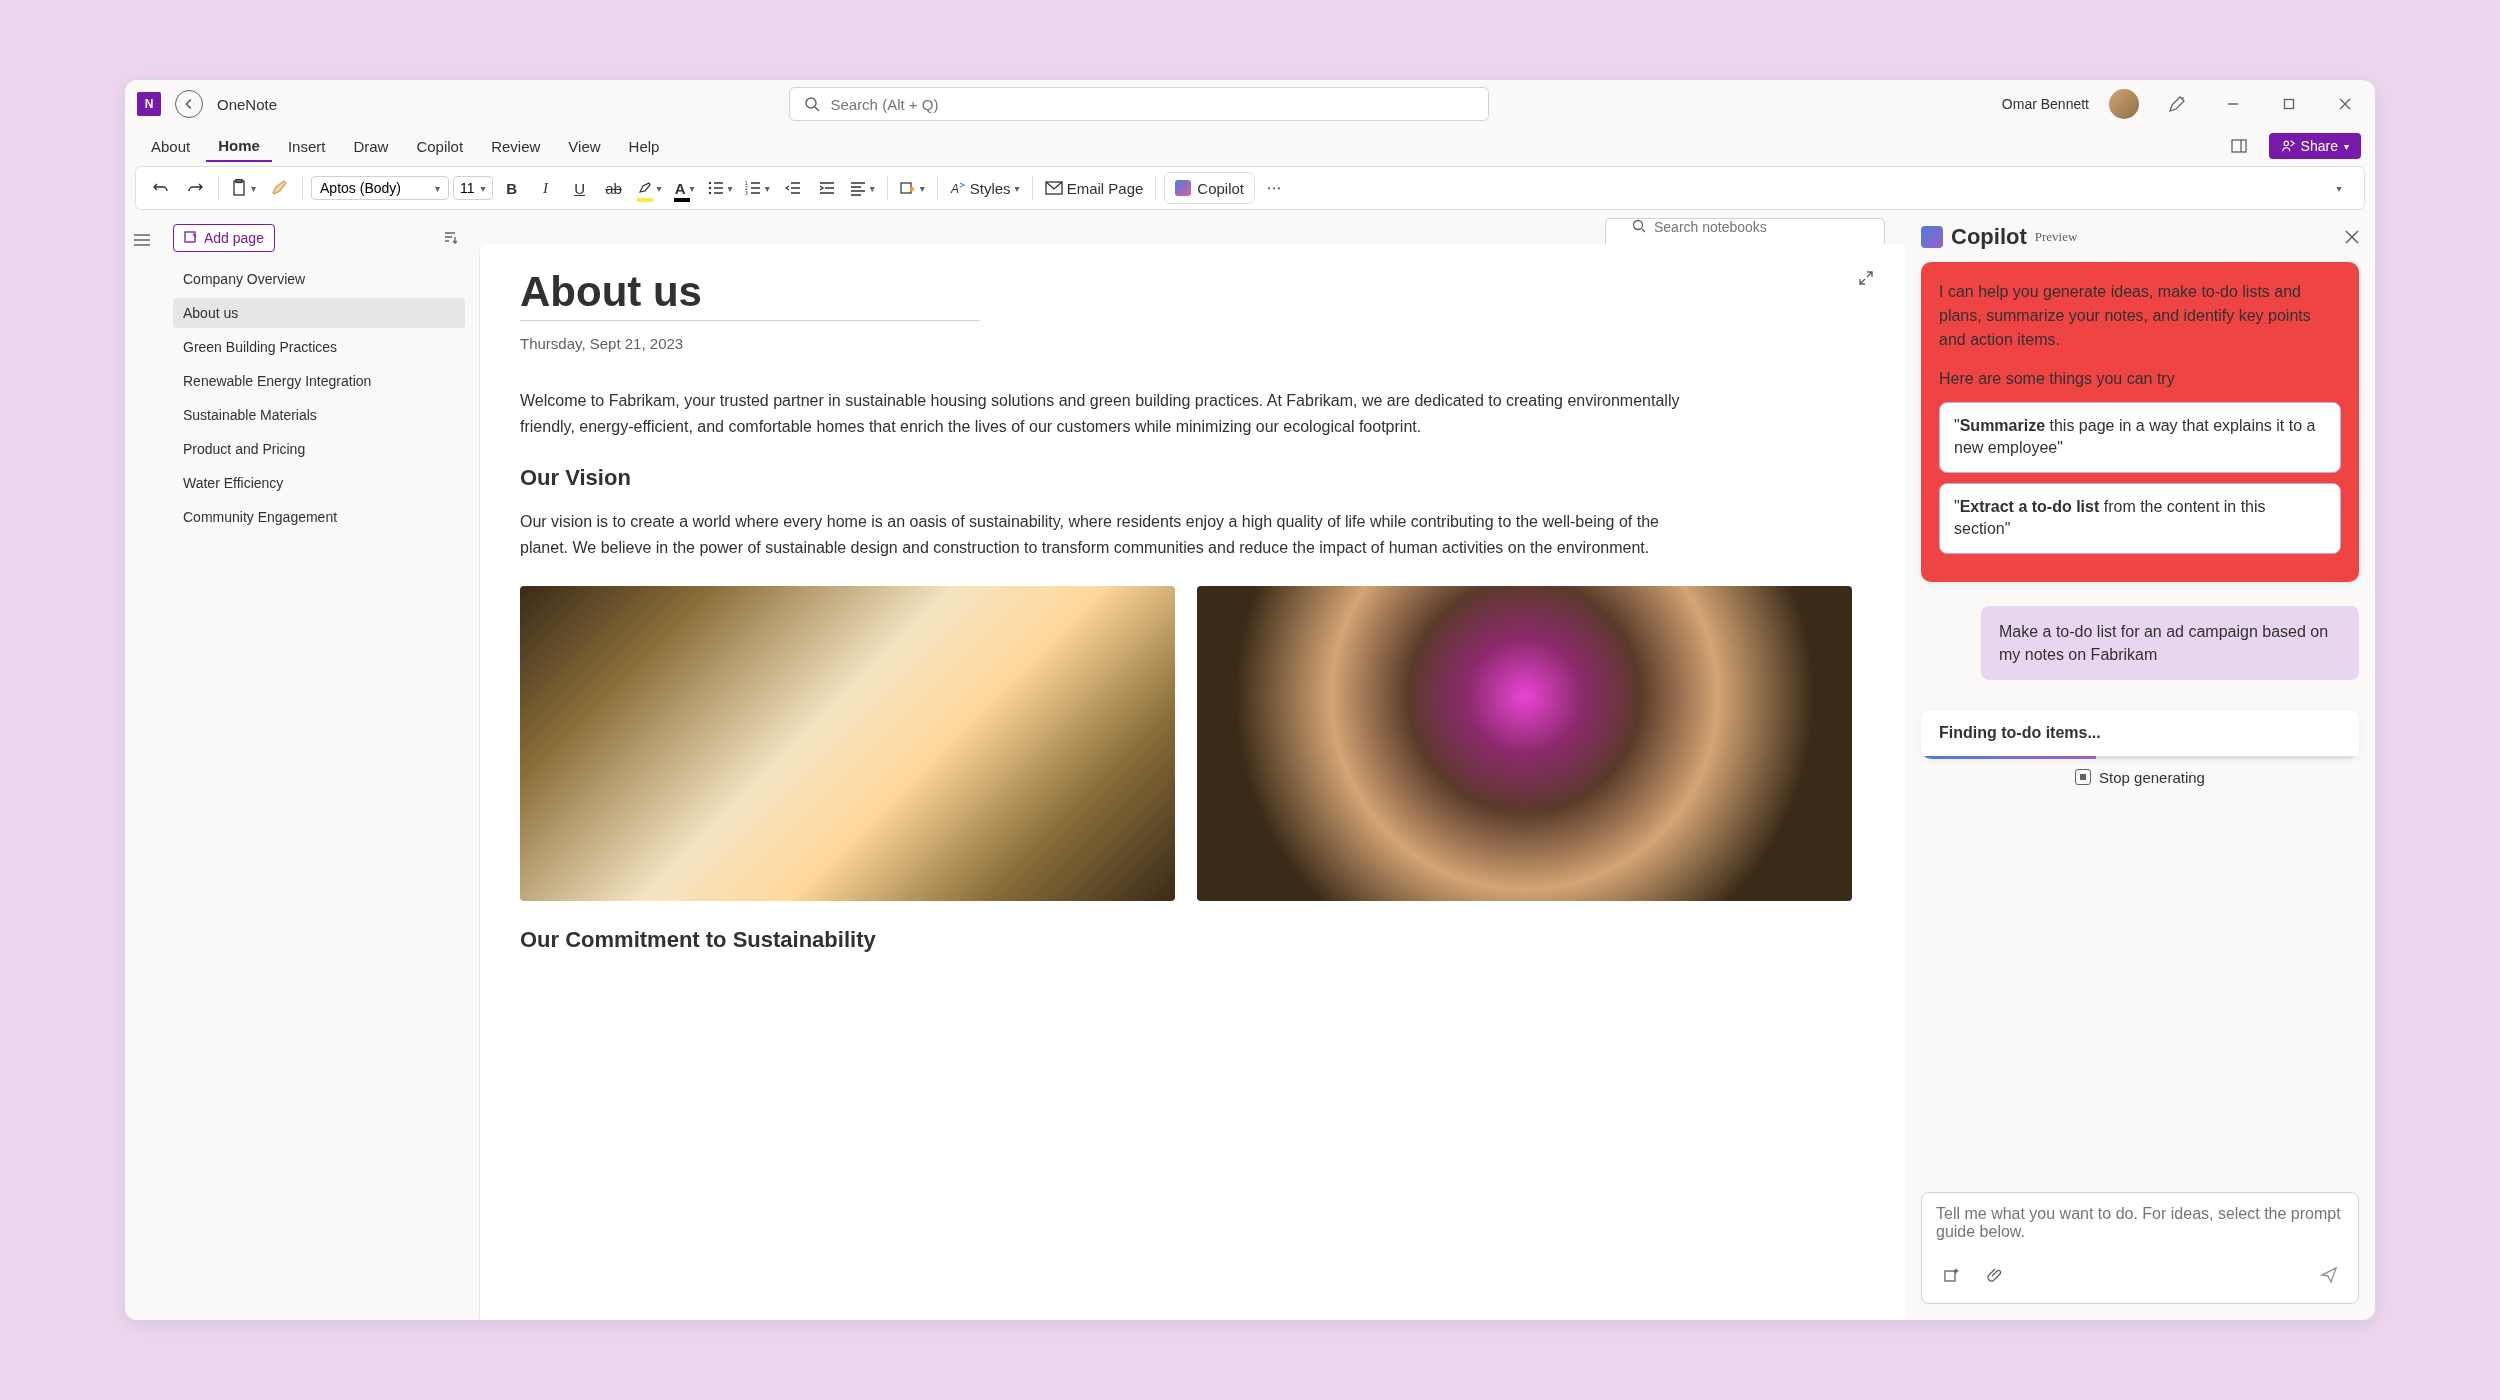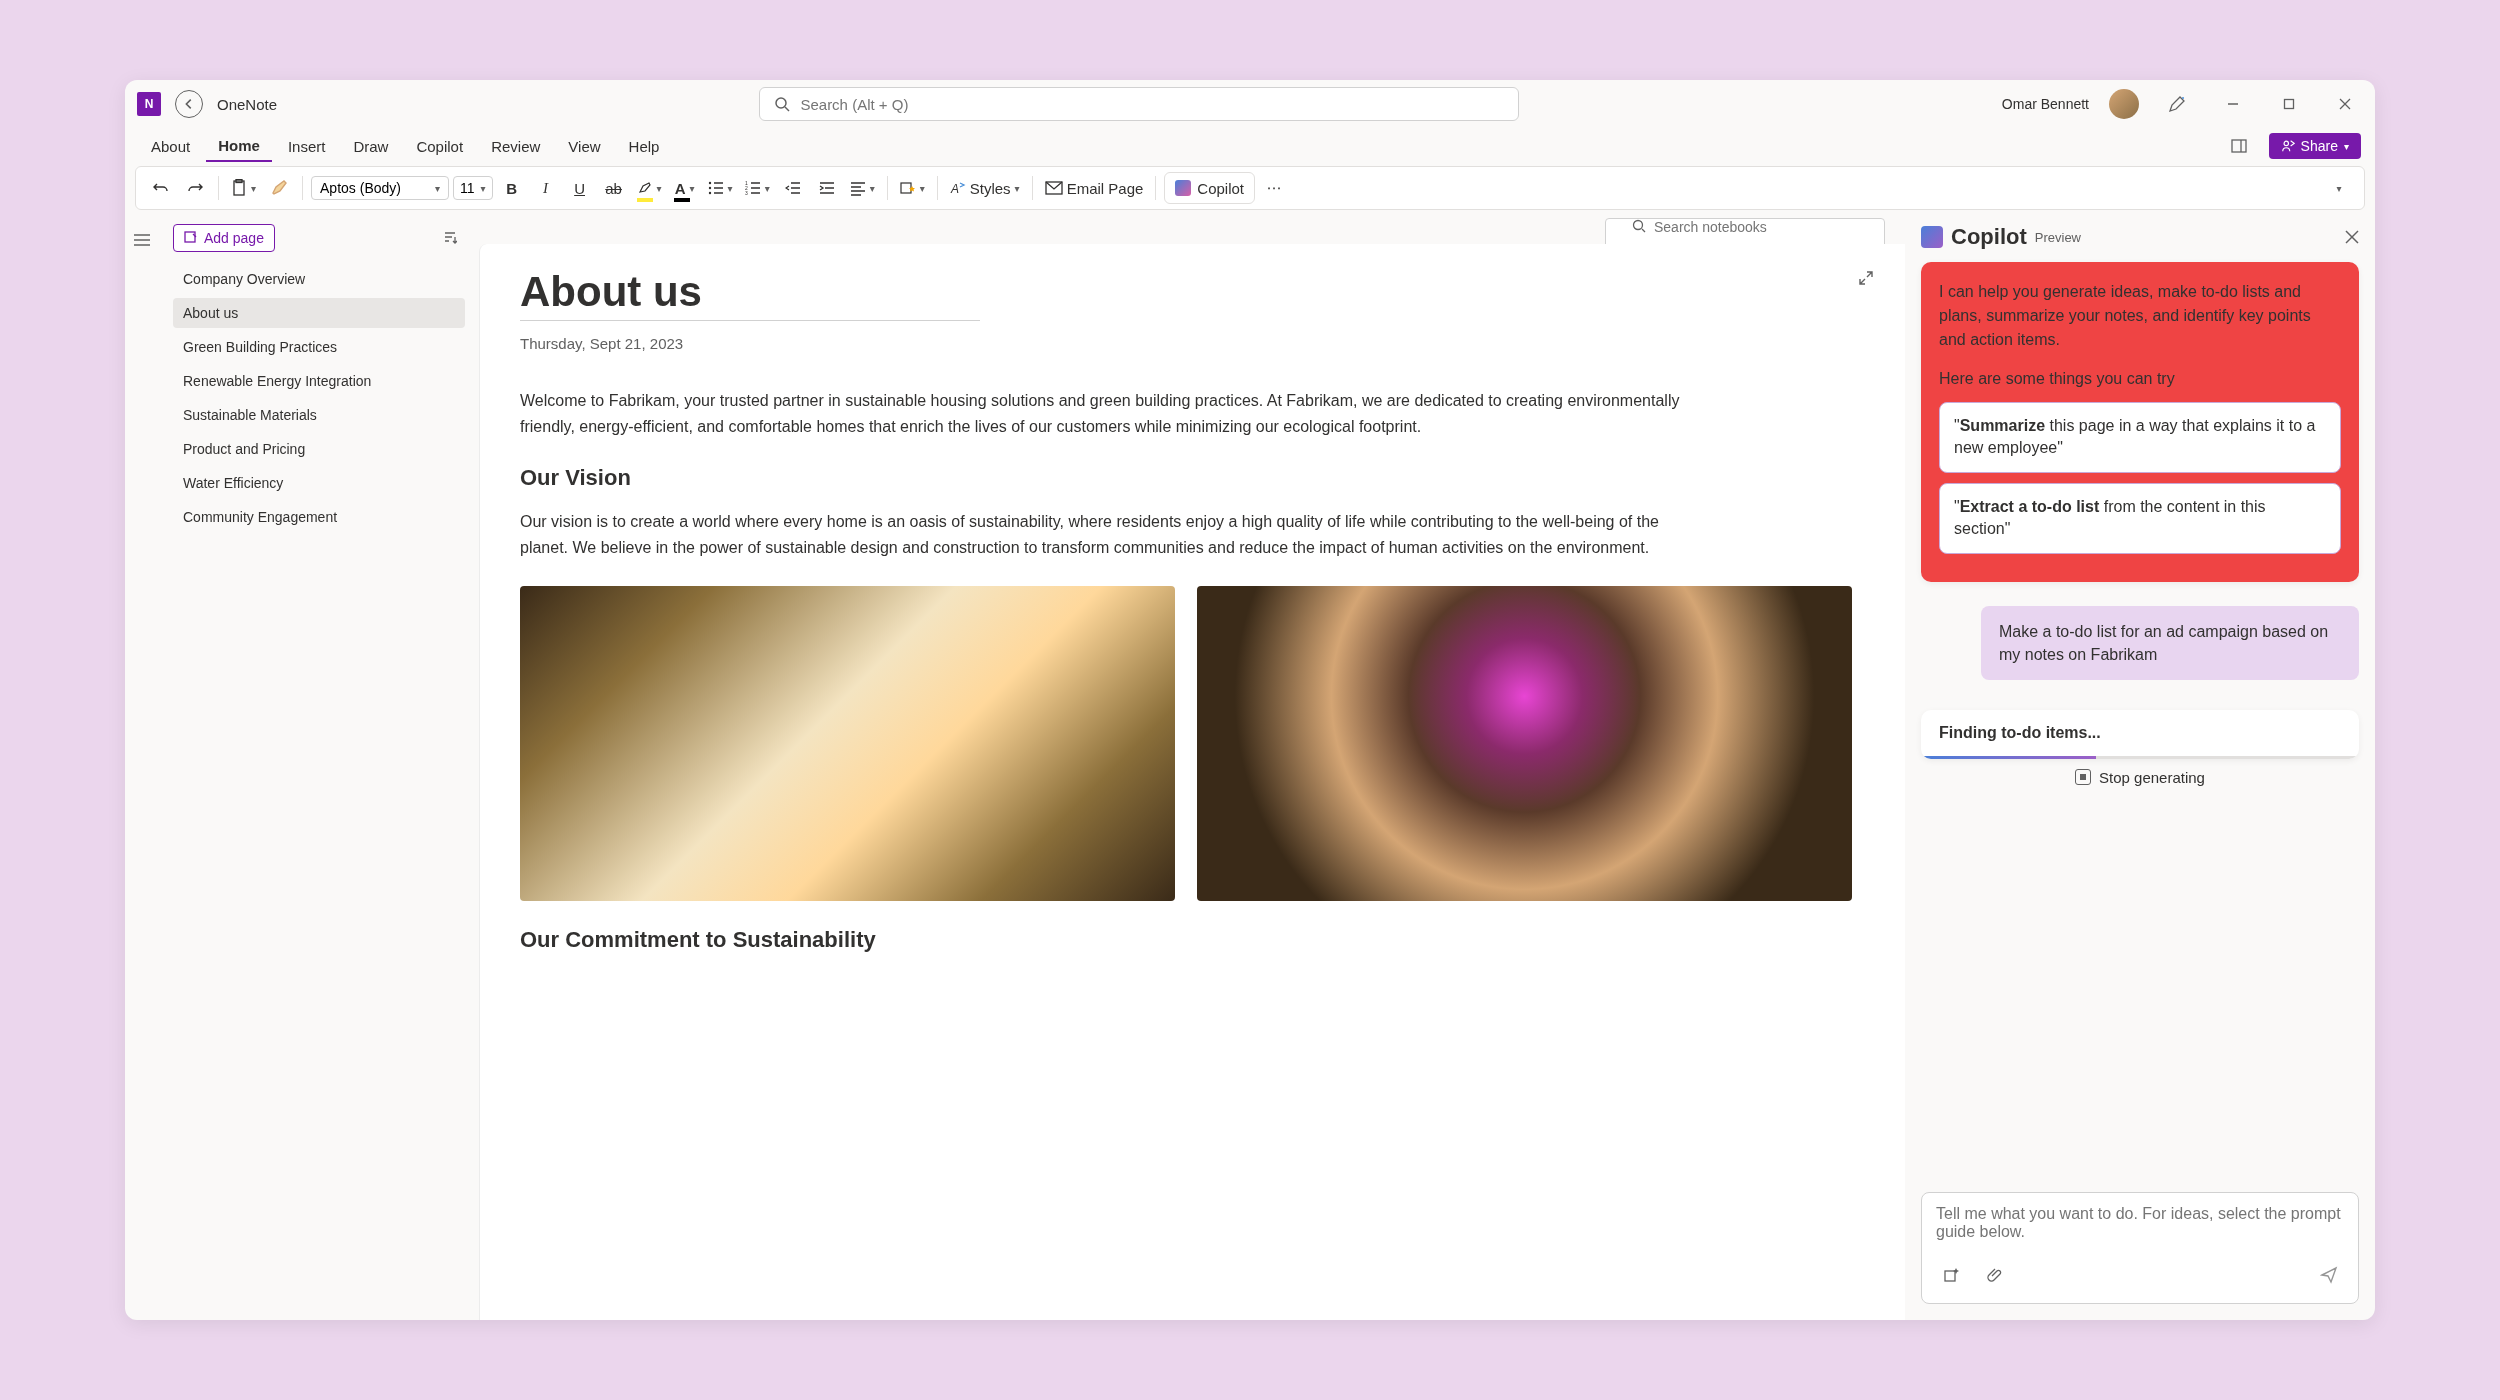--- a/index.html
+++ b/index.html
@@ -6,21 +6,21 @@
 body { background: #ebd6ed; width: 2500px; height: 1400px; display: flex; align-items: center; justify-content: center; }
 .app-window { width: 2250px; height: 1240px; background: #faf9f8; border-radius: 12px; overflow: hidden; box-shadow: 0 4px 20px rgba(0,0,0,0.08); display: flex; flex-direction: column; }
 
 
 .titlebar { height: 48px; display: flex; align-items: center; padding: 0 12px; gap: 14px; }
 .title-left { display: flex; align-items: center; gap: 14px; }
 .app-icon { width: 24px; height: 24px; background: #7719aa; border-radius: 2px; color: #fff; font-size: 12px; font-weight: bold; display:flex; align-items:center; justify-content:center; }
 .back-btn { width: 28px; height: 28px; border: 1.5px solid #616161; border-radius: 50%; display:flex;align-items:center;justify-content:center; cursor:pointer; background:none; }
 .app-name { font-size: 15px; color: #323130; }
 .searchbar-wrap { flex: 1; display:flex; justify-content:center; }
-.searchbar { width: 760px; height: 34px; border: 1px solid #d1d1d1; border-radius: 6px; background: #fff; display:flex; align-items:center; padding: 0 14px; gap: 10px; color: #616161; }
+.searchbar { width: 700px; height: 34px; border: 1px solid #d1d1d1; border-radius: 6px; background: #fff; display:flex; align-items:center; padding: 0 14px; gap: 10px; color: #616161; }
 .searchbar input { border:none; outline:none; flex:1; font-size:15px; background:transparent; }
 .title-right { display:flex; align-items:center; gap: 20px; }
 .username { font-size: 14px; color:#323130; }
 .avatar { width:30px; height:30px; border-radius:50%; background: linear-gradient(135deg,#d4a574,#8b6f47); }
 .win-btn { width:36px; height:36px; display:flex; align-items:center; justify-content:center; cursor:pointer; background:none; border:none; color:#616161; }
 
 
 .ribbon-tabs { height: 36px; display:flex; align-items:center; padding: 0 14px; gap: 4px; }
 .ribbon-tab { padding: 6px 12px; font-size: 15px; color:#323130; cursor:pointer; border:none; background:none; }
 .ribbon-tab.active { font-weight:600; border-bottom: 2.5px solid #7719aa; }
@@ -58,21 +58,21 @@
 .content-image { width:655px; height:315px; border-radius:4px; }
 .img1 { background: linear-gradient(135deg,#3a2a18 0%,#8b6f3a 20%,#f4e4c1 45%,#ffd89b 60%,#8b6f3a 80%,#3a2a18 100%); }
 .img2 { background: radial-gradient(circle at 50% 35%, #e845d4 0%, #8b2a6b 15%, #5a3a2a 30%, #d4a574 50%, #3a2a18 75%); }
 .expand-icon-top { position:absolute; top:18px; right:24px; cursor:pointer; color:#616161; }
 
 
 .copilot-col { width:470px; padding: 12px 16px 16px 16px; display:flex; flex-direction:column; position:relative; }
 .copilot-header { display:flex; align-items:center; gap:8px; margin-bottom:12px; }
 .copilot-logo { width:22px; height:22px; background: linear-gradient(135deg,#4a7fd8,#9b5fc7); border-radius:4px; }
 .copilot-title { font-size:22px; font-weight:600; color:#323130; }
-.copilot-preview { font-size:13px; color:#616161; }
+.copilot-preview { font-size:13px; color:#616161;font-family:Liberation Serif, serif; }
 .copilot-close { margin-left:auto; cursor:pointer; color:#616161; background:none; border:none; }
 
 .copilot-card { background:#ef4444; border-radius:10px; padding:18px; box-shadow:0 2px 6px rgba(0,0,0,0.06); margin-bottom:24px; }
 .copilot-intro { font-size:16px; color:#323130; line-height:1.5; margin-bottom:18px; }
 .copilot-try { font-size:16px; color:#323130; margin-bottom:14px; }
 .suggestion-btn { width:100%; text-align:left; border:1.5px solid #c8a8d8; border-radius:8px; padding:12px 14px; font-size:16px; color:#323130; background:#fff; cursor:pointer; margin-bottom:10px; line-height:1.4; }
 .suggestion-btn b { font-weight:600; }
 
 .user-msg { background:#e8d5f0; border-radius:8px; padding:14px 18px; font-size:16px; color:#323130; margin-left:60px; margin-bottom:30px; line-height:1.45; }
 

